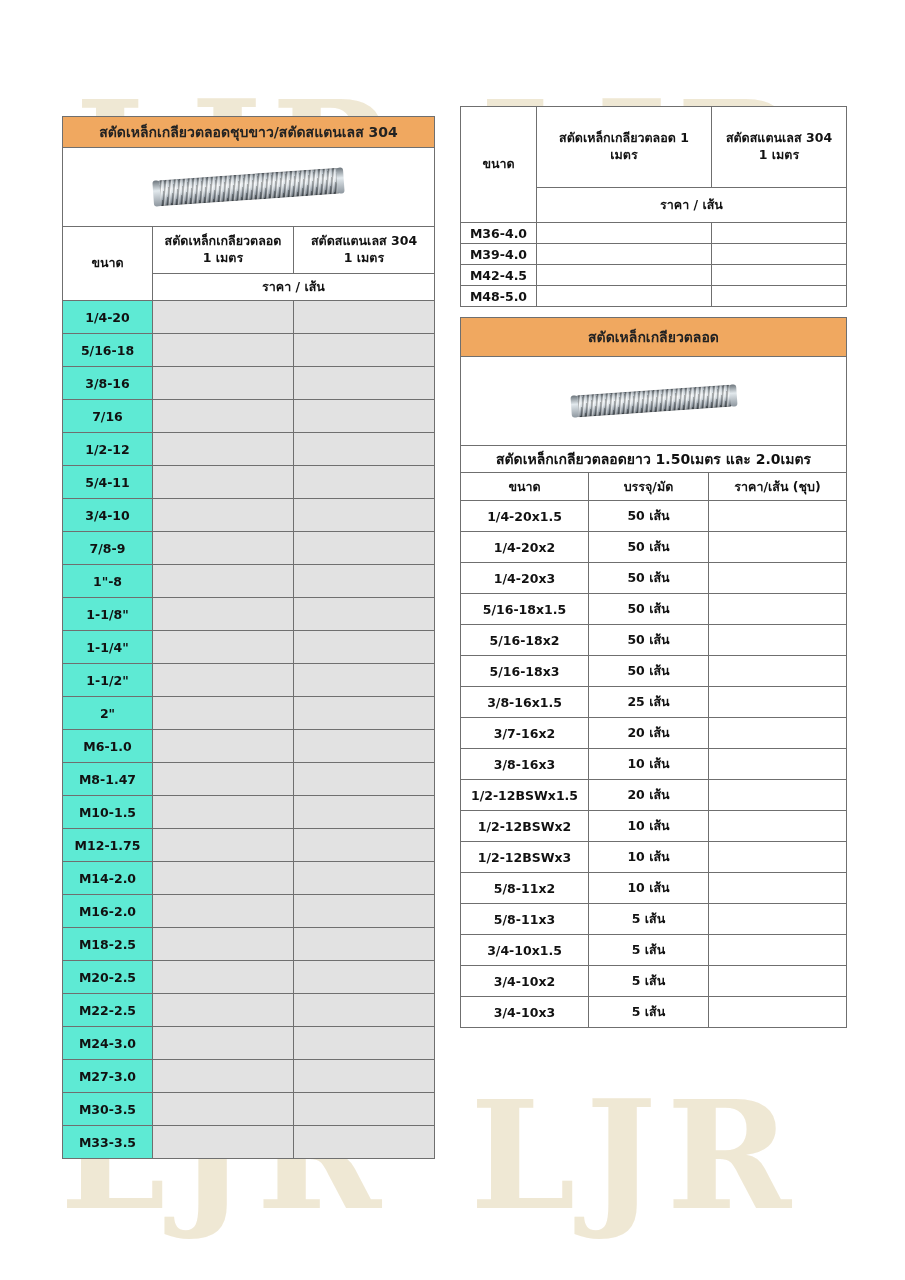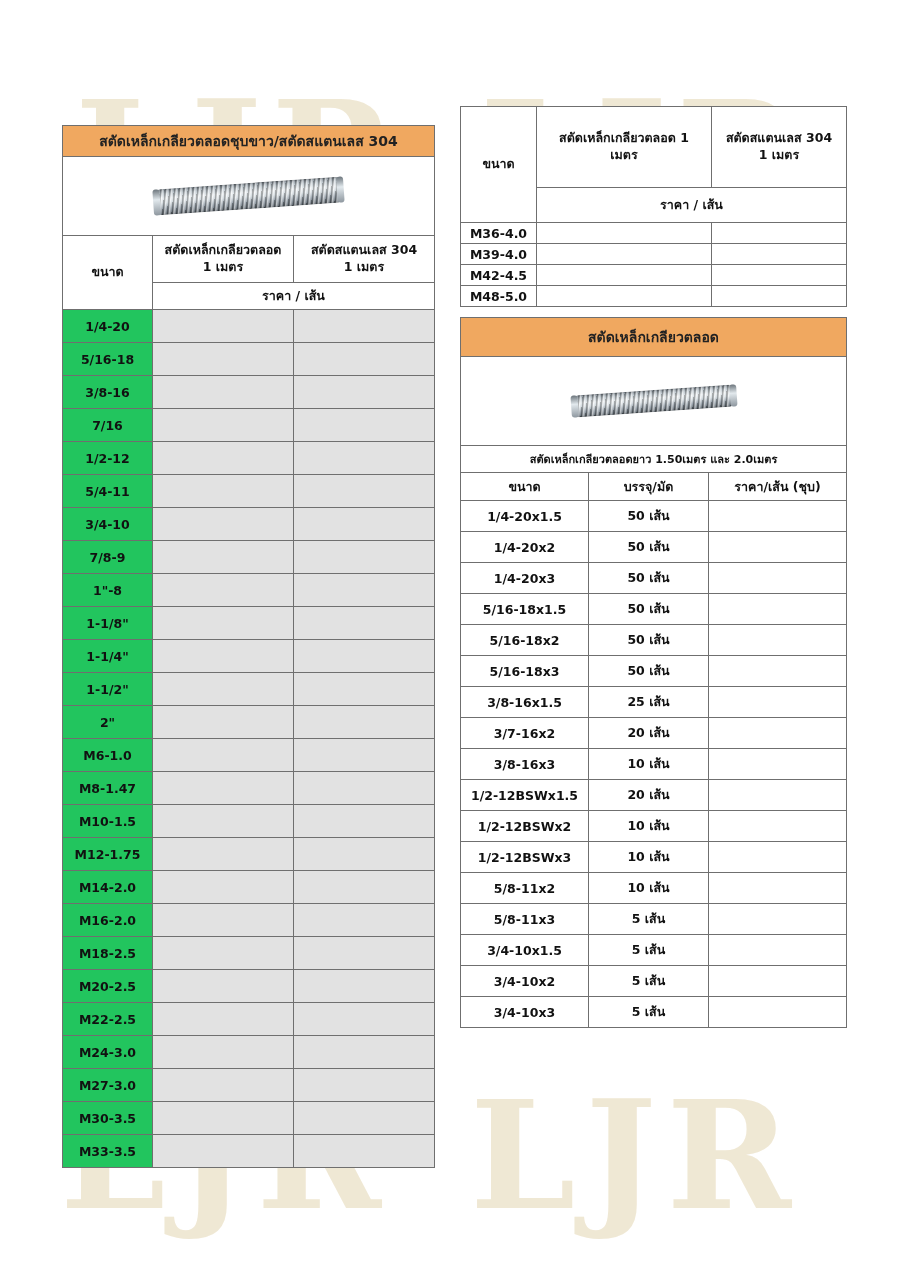--- a/index.html
+++ b/index.html
@@ -43,21 +43,21 @@
   .wm4 { left: 470px; top: 420px;  font-size: 150px; }
   .wm5 { left: 60px;  top: 790px;  font-size: 150px; }
   .wm6 { left: 470px; top: 790px;  font-size: 150px; }
   .wm7 { left: 60px;  top: 1080px; font-size: 150px; }
   .wm8 { left: 470px; top: 1080px; font-size: 150px; }
 
   .col {
     position: absolute;
     z-index: 2;
   }
-  .col-left  { left: 62px;  top: 125px; width: 372px; }
+  .col-left  { left: 62px;  top: 116px; width: 372px; }
   .col-right { left: 460px; top: 106px; width: 386px; }
 
   table {
     border-collapse: collapse;
     width: 100%;
     table-layout: fixed;
   }
   td, th {
     border: 1px solid #6f6f6f;
     font-size: 12.5px;
@@ -122,28 +122,28 @@
   .bolt::after  { right: -3px; }
 
   .sub-head {
     height: 46px;
     font-size: 12.5px;
     line-height: 1.35;
   }
   .price-row { height: 26px; }
   .data-row  { height: 33px; }
   .empty-cell { background: #e2e2e2; }
-  .size-cell { background: #22c55e; }
+  .size-cell { background: #5eead4; }
 
   
   .r-title { height: 38px; }
   .r-sub { height: 34px; }
   .r-row { height: 21px; margin-top: 22px; }
   .r-photo { height: 88px; }
-  .r-long-head { height: 26px; font-size: 11px; }
+  .r-long-head { height: 26px; font-size: 14px; }
   .r-colhead { height: 27px; }
   .r-data { height: 31px; padding-left: 30px; }
   .spacer { height: 10px; }
 </style>
 </head>
 <body>
 
 <div class="page">
 
   <div class="watermark">

